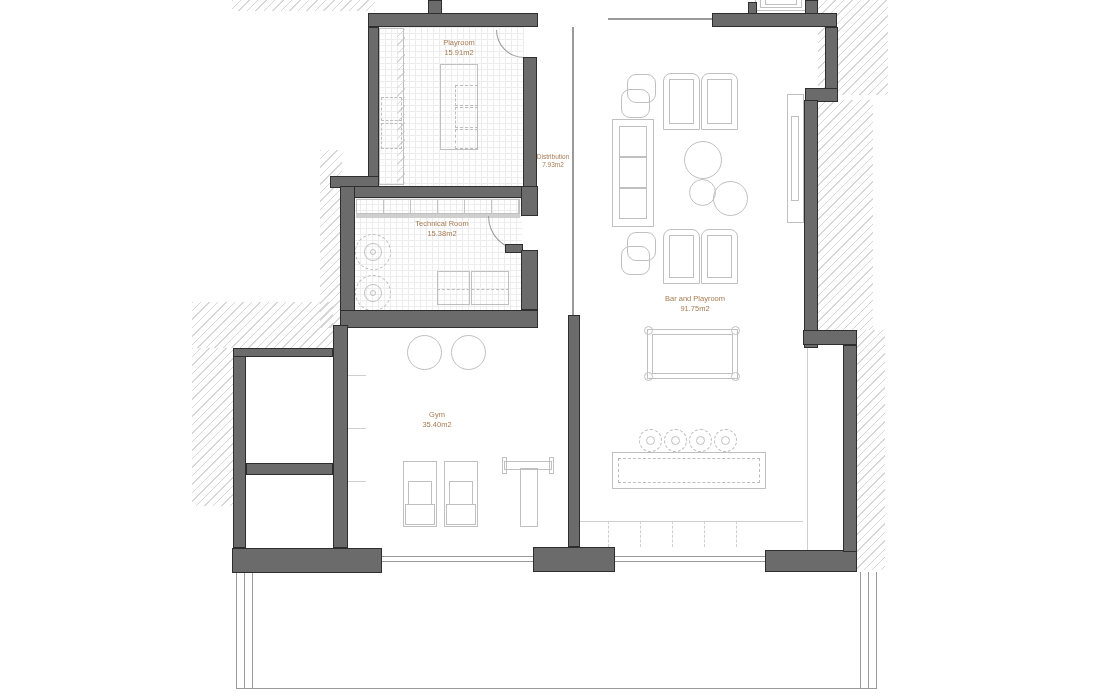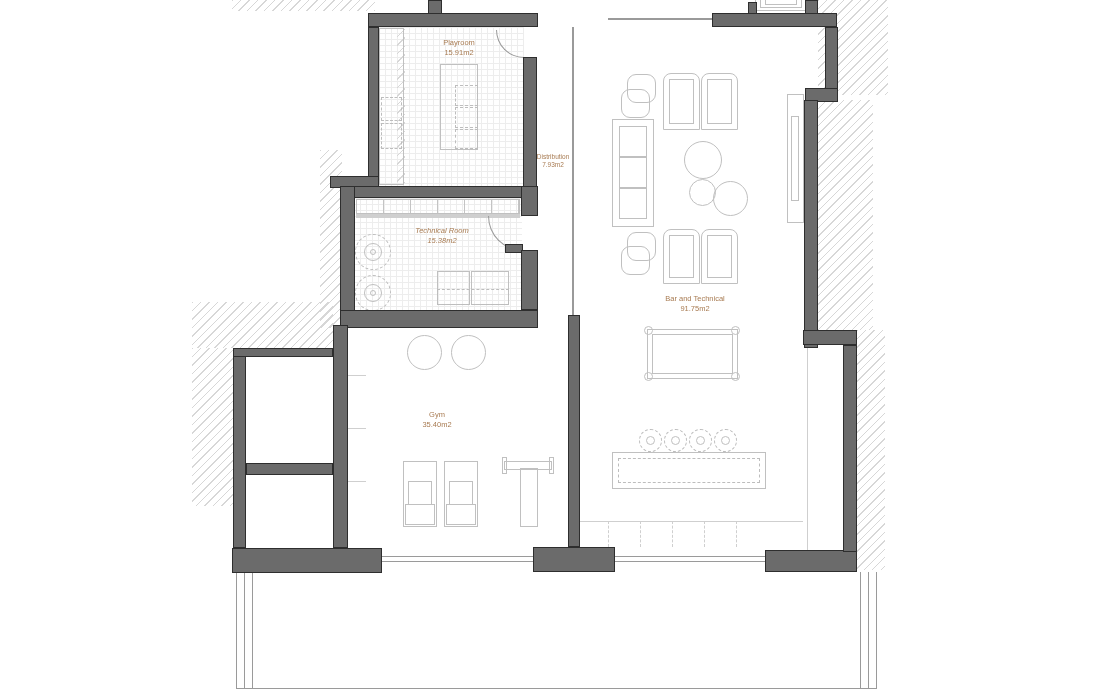--- a/index.html
+++ b/index.html
@@ -179,26 +179,26 @@
   <div class="thin" style="left:236px;top:688px;width:641px;height:1px;"></div>
 
   <div class="label" style="left:459px;top:48px;">
     <span>Playroom</span>
     <span>15.91m2</span>
   </div>
   <div class="label" style="left:553px;top:161px;font-size:6.5px;">
     <span>Distribution</span>
     <span>7.93m2</span>
   </div>
-  <div class="label" style="left:442px;top:236px;font-style:italic;">
+  <div class="label" style="left:442px;top:229px;">
     <span>Technical Room</span>
     <span>15.38m2</span>
   </div>
   <div class="label" style="left:437px;top:420px;">
     <span>Gym</span>
     <span>35.40m2</span>
   </div>
   <div class="label" style="left:695px;top:304px;">
-    <span>Bar and Technical</span>
+    <span>Bar and Playroom</span>
     <span>91.75m2</span>
   </div>
 
 </div>
 
 </body></html>

